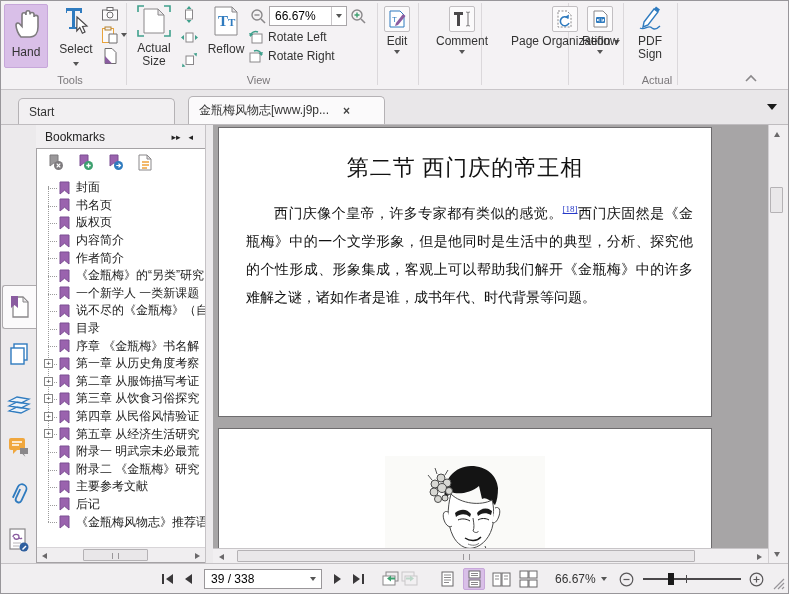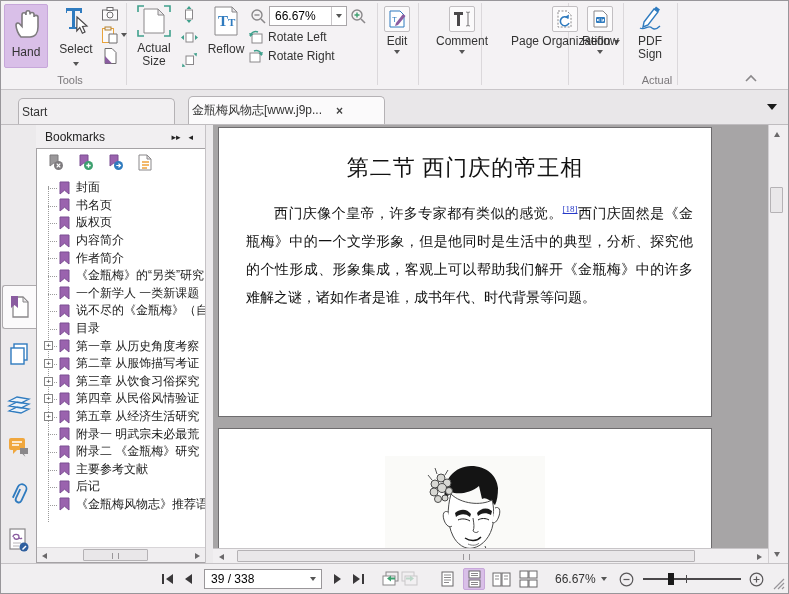--- a/index.html
+++ b/index.html
@@ -21,21 +21,21 @@
   .icon-box { width:26px; height:26px; border:1px solid #c2bfc2; background:#fbfafb; border-radius:2px; display:flex; align-items:center; justify-content:center; }
   .rg-col { position:absolute; top:6px; display:flex; flex-direction:column; align-items:center; }
   .rg-col .blabel { font-size:12px; color:#333; margin-top:3px; line-height:13px; text-align:center; }
   .zoombox { display:flex; align-items:center; width:78px; height:20px; background:#fff; border:1px solid #a9a6a9; }
   .zoombox input { flex:1; width:50px; border:none; outline:none; font-size:12px; padding-left:5px; font-family:"Liberation Sans",sans-serif; background:transparent; }
   .zoombox .dd { width:15px; height:18px; border-left:1px solid #c9c6c9; display:flex; align-items:center; justify-content:center; }
   .rotrow { position:absolute; left:0; display:flex; align-items:center; gap:4px; font-size:12px; color:#333; }
 
   
   .tabbar { position:absolute; left:0; top:90px; width:789px; height:35px; background:#e9e7e9; border-bottom:1px solid #bfbcbf; }
-  .tab { position:absolute; bottom:0; height:26px; border:1px solid #b5b2b5; border-bottom:none; border-radius:5px 5px 0 0; background:#f2f0f2; display:flex; align-items:center; padding:0 3px; font-size:12px; color:#333; }
+  .tab { position:absolute; bottom:0; height:26px; border:1px solid #b5b2b5; border-bottom:none; border-radius:5px 5px 0 0; background:#f2f0f2; display:flex; align-items:center; padding:0 10px; font-size:12px; color:#333; }
   .tab.active { background:#fbfafb; height:28px; z-index:2; }
   .tab .close { margin-left:14px; font-size:12px; color:#444; font-weight:bold; cursor:default; }
   .tablist-dd { position:absolute; right:12px; top:14px; width:0; height:0; border-left:5px solid transparent; border-right:5px solid transparent; border-top:6px solid #1a1a1a; }
 
   
   .strip { position:absolute; left:0; top:125px; width:36px; height:438px; background:#eceaec; }
   .strip-icon { position:absolute; left:6px; width:26px; height:26px; display:flex; align-items:center; justify-content:center; }
   .strip-activebg { position:absolute; left:2px; top:160px; width:34px; height:44px; background:#fbfafb; border:1px solid #aeabae; border-right:none; border-radius:3px 0 0 3px; }
 
   
@@ -218,20 +218,21 @@
         <span>Rotate Left</span>
       </div>
       <div class="rotrow" style="left:122px;top:48px">
         <svg width="16" height="16" viewBox="0 0 16 16">
             <rect x="2" y="5" width="10" height="9" fill="#fff" stroke="#8a888a"></rect>
             <path d="M6 3 a6 6 0 0 1 8 4" fill="none" stroke="#3fa08c" stroke-width="1.4"></path>
             <path d="M15 4 l-1.5 4 -3-3 Z" fill="#3fa08c"></path>
           </svg>
         <span>Rotate Right</span>
       </div>
+      <div class="glabel">View</div>
     </div>
 
     <div class="rgroup" style="left:377px;width:41px">
       <div class="rg-col" style="left:7px">
         <div class="icon-box">
             <svg width="20" height="20" viewBox="0 0 20 20">
               <path d="M3 2 h10 l4 4 v12 H3 Z" fill="#fff" stroke="#2f7bbf"></path>
               <text x="5" y="13" font-size="8" fill="#2f7bbf">T</text>
               <path d="M9 14 L16 5 l2.5 2 L11 16 l-3 1 Z" fill="#8a5ca0"></path>
             </svg>
@@ -458,20 +459,28 @@
             </svg>
     <span class="bm-label">说不尽的《金瓶梅》（自</span>
   </div>
           <div class="bm-row">
     <span class="stub"></span>
 
     <svg width="13" height="14" viewBox="0 0 13 14">
               <path d="M2 1 h9 v12 l-4.5-3.8 L2 13 Z" fill="#9a63ae" stroke="#7b4f92"></path>
             </svg>
     <span class="bm-label">目录</span>
+  </div>
+          <div class="bm-row">
+    <span class="stub"></span>
+
+    <svg width="13" height="14" viewBox="0 0 13 14">
+              <path d="M2 1 h9 v12 l-4.5-3.8 L2 13 Z" fill="#9a63ae" stroke="#7b4f92"></path>
+            </svg>
+    <span class="bm-label">序章 《金瓶梅》书名解</span>
   </div>
           <div class="bm-row">
     <span class="stub"></span>
     <span class="plus">+</span>
     <svg width="13" height="14" viewBox="0 0 13 14">
               <path d="M2 1 h9 v12 l-4.5-3.8 L2 13 Z" fill="#9a63ae" stroke="#7b4f92"></path>
             </svg>
     <span class="bm-label">第一章 从历史角度考察</span>
   </div>
           <div class="bm-row">

